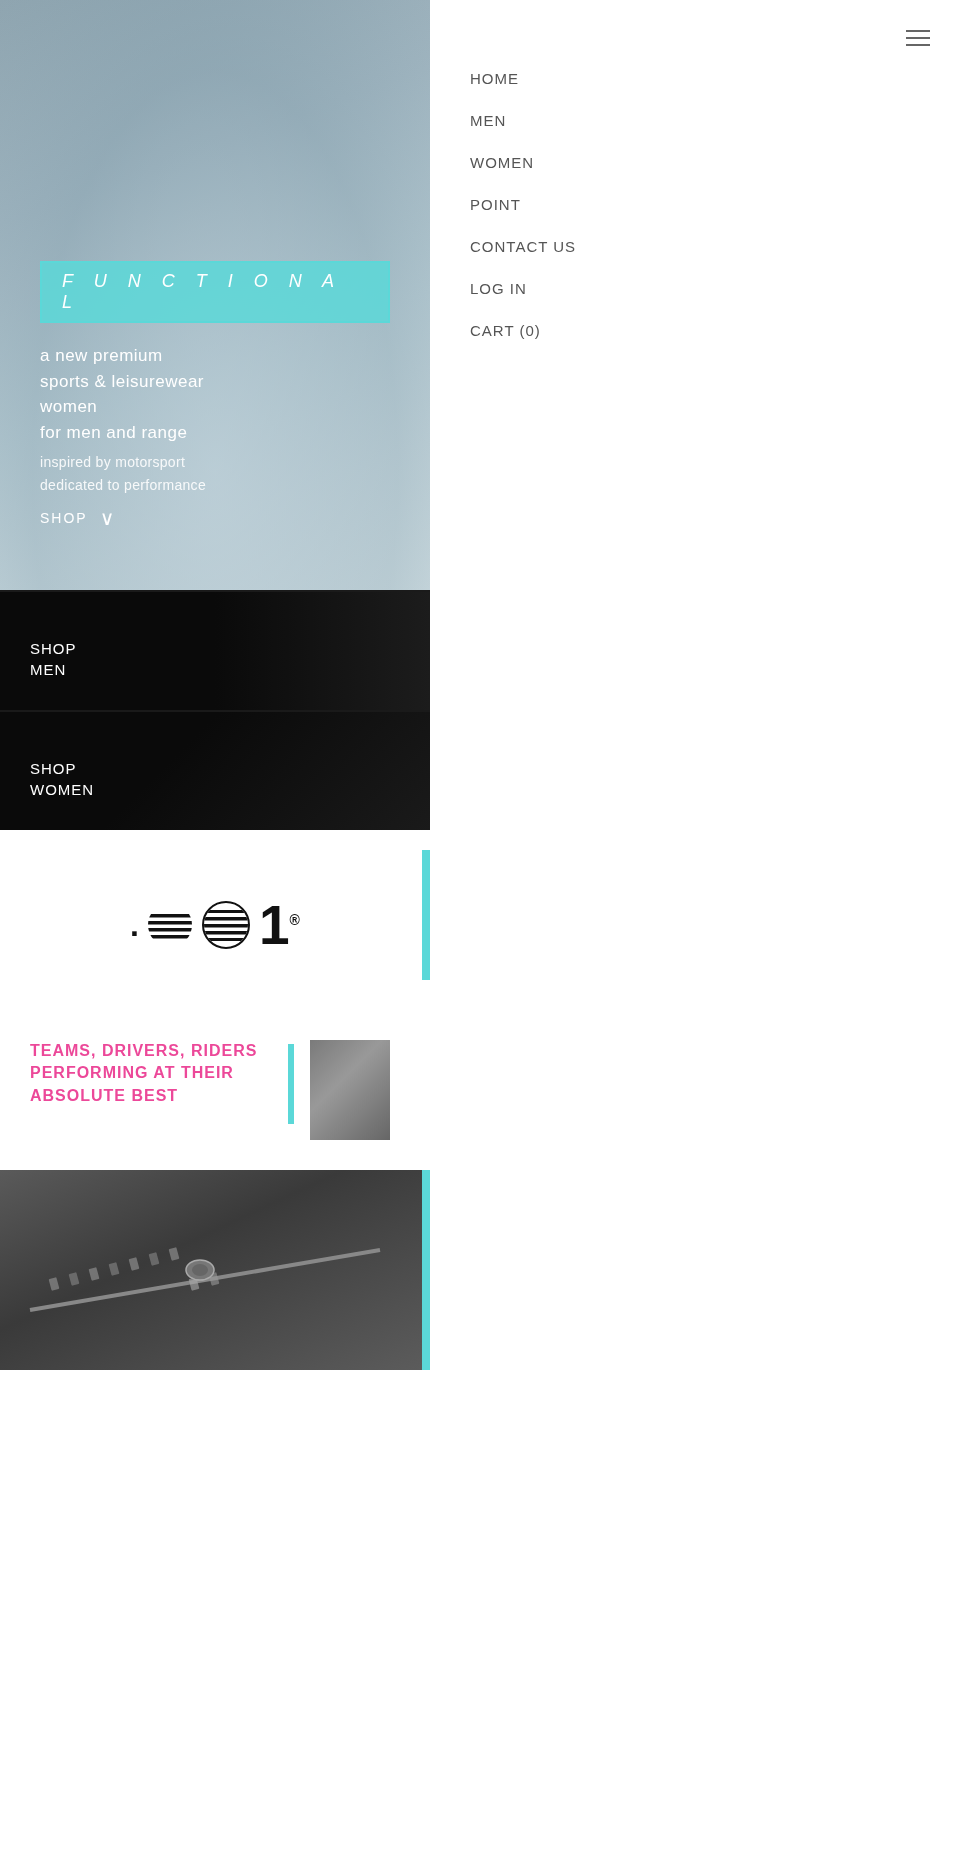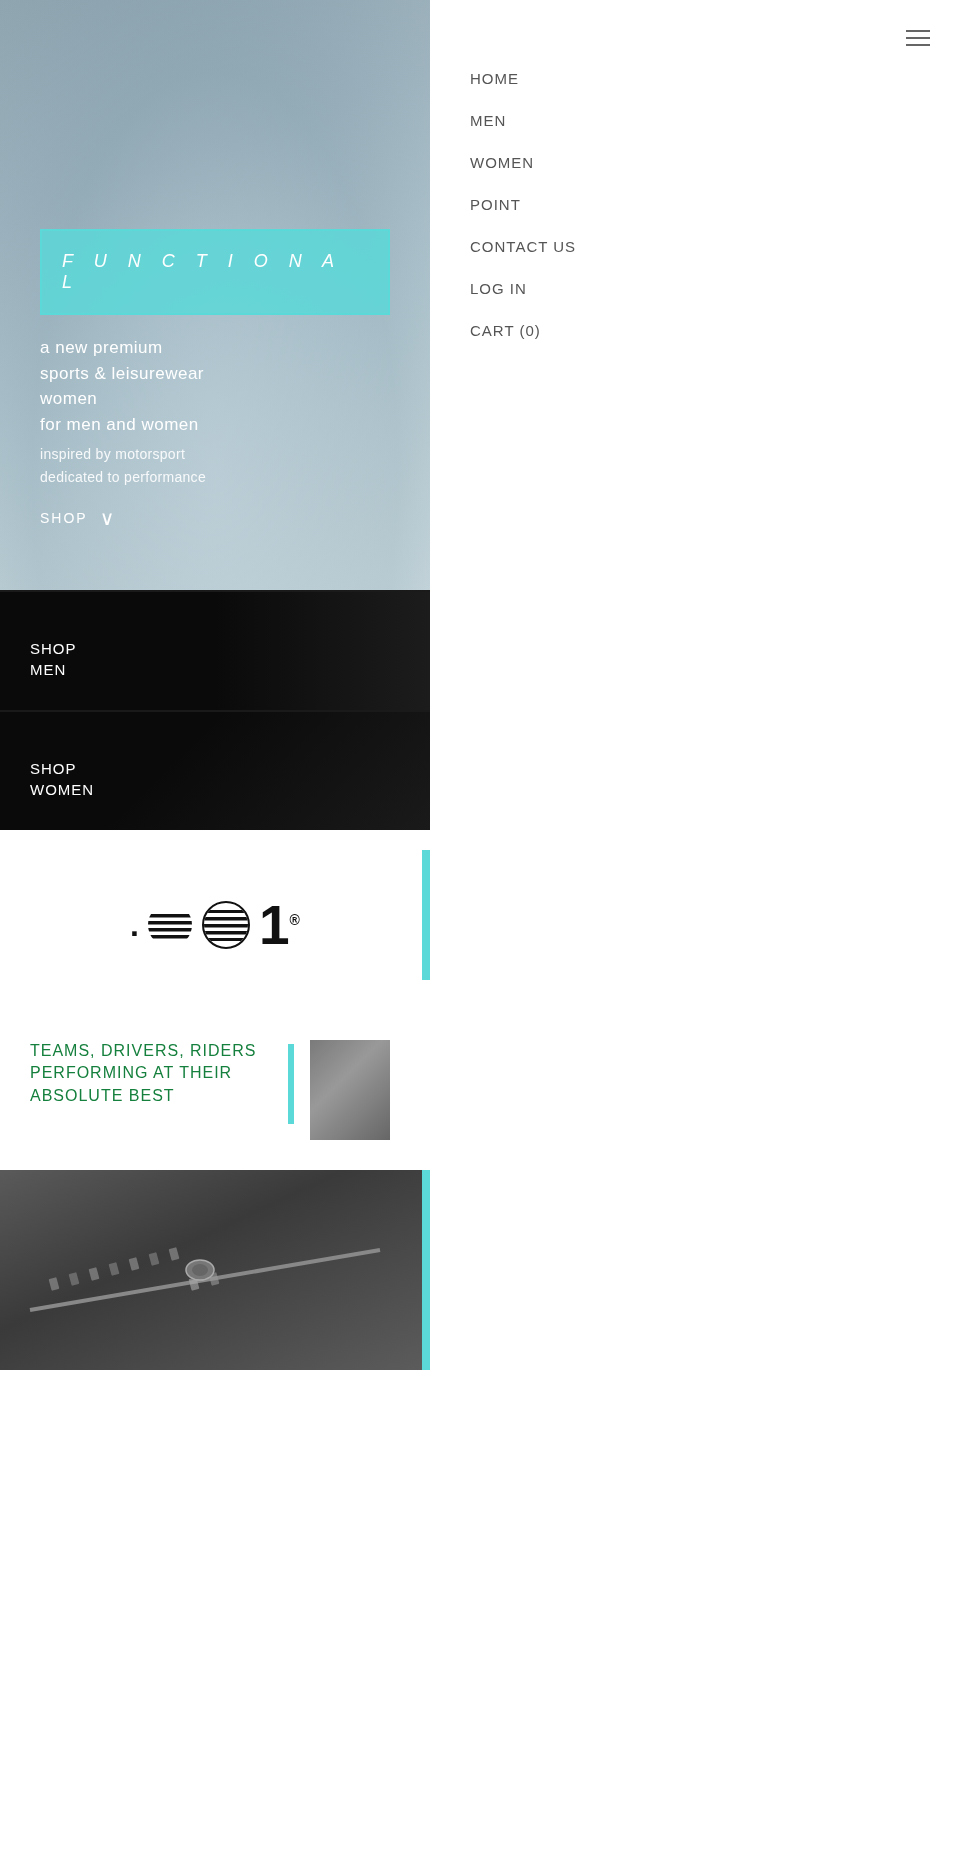--- a/index.html
+++ b/index.html
@@ -29,38 +29,38 @@
     .hero-bg-overlay {
       position: absolute;
       top: 0; left: 0; right: 0; bottom: 0;
       background: radial-gradient(ellipse at 50% 80%, rgba(180,200,210,0.6) 0%, rgba(120,150,165,0.3) 60%, transparent 100%);
     }
 
     .functional-badge {
       border: 2px solid #5bd8d8;
       background: rgba(91,216,216,0.85);
       display: inline-block;
-      padding: 20px 20px;
+      padding: 8px 20px;
       margin-bottom: 20px;
       position: relative;
       z-index: 1;
     }
     .functional-badge span {
       color: #fff;
       font-size: 18px;
       letter-spacing: 8px;
       font-style: italic;
       font-weight: 400;
     }
 
     .hero-tagline {
       position: relative;
       z-index: 1;
       color: #fff;
-      margin-bottom: 8px;
+      margin-bottom: 0;
     }
     .hero-tagline .main-text {
       font-size: 17px;
       font-weight: 400;
       line-height: 1.5;
       letter-spacing: 0.5px;
     }
     .hero-tagline .sub-text {
       font-size: 14px;
       font-weight: 400;
@@ -168,22 +168,22 @@
       width: 6px;
       height: 80px;
       background: #5bd8d8;
       flex-shrink: 0;
       margin-top: 4px;
     }
 
     .tagline-text {
       font-size: 16px;
       letter-spacing: 1px;
-      color: #15803d;
-      font-weight: 400;
+      color: #ec4899;
+      font-weight: 700;
       line-height: 1.4;
       flex: 1;
     }
 
     .tagline-image {
       width: 80px;
       height: 100px;
       background: linear-gradient(135deg, #888 0%, #aaa 50%, #777 100%);
       flex-shrink: 0;
     }
@@ -259,21 +259,21 @@
     <div class="hero-section">
       <div class="hero-bg-overlay"></div>
       <div class="functional-badge">
         <span>F U N C T I O N A L</span>
       </div>
       <div class="hero-tagline">
         <div class="main-text">
           <span>a new premium</span><br>
           <span>sports &amp; leisurewear</span><br>
           <span>women</span><br>
-          <span>for men and women</span>
+          <span>for men and range</span>
         </div>
         <div class="sub-text">
           <span>inspired by motorsport</span><br>
           <span>dedicated to performance</span>
         </div>
       </div>
       <button class="shop-btn">
         <span>SHOP</span>
         <span class="chevron">∨</span>
       </button>

